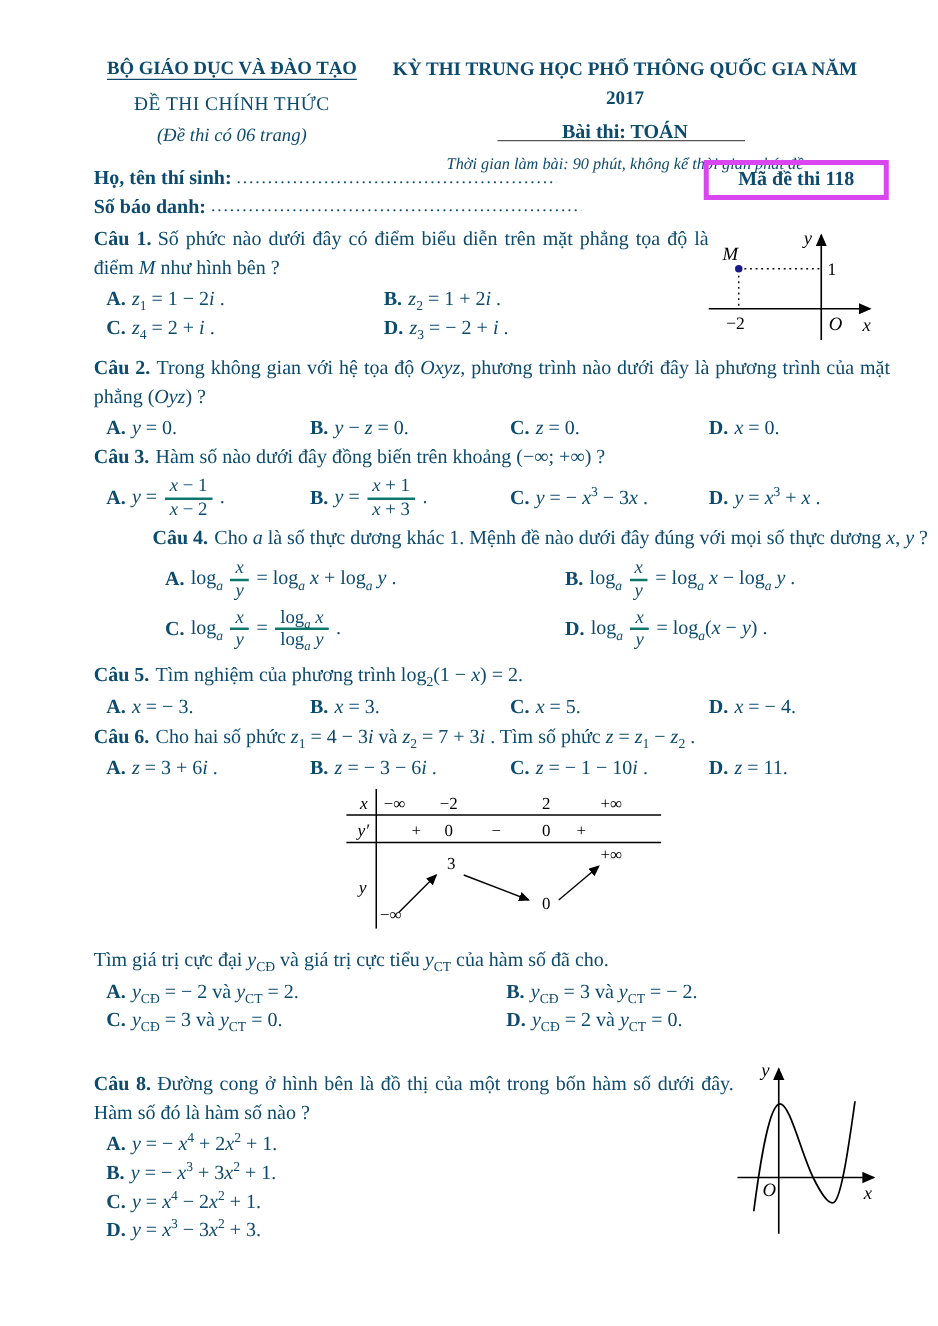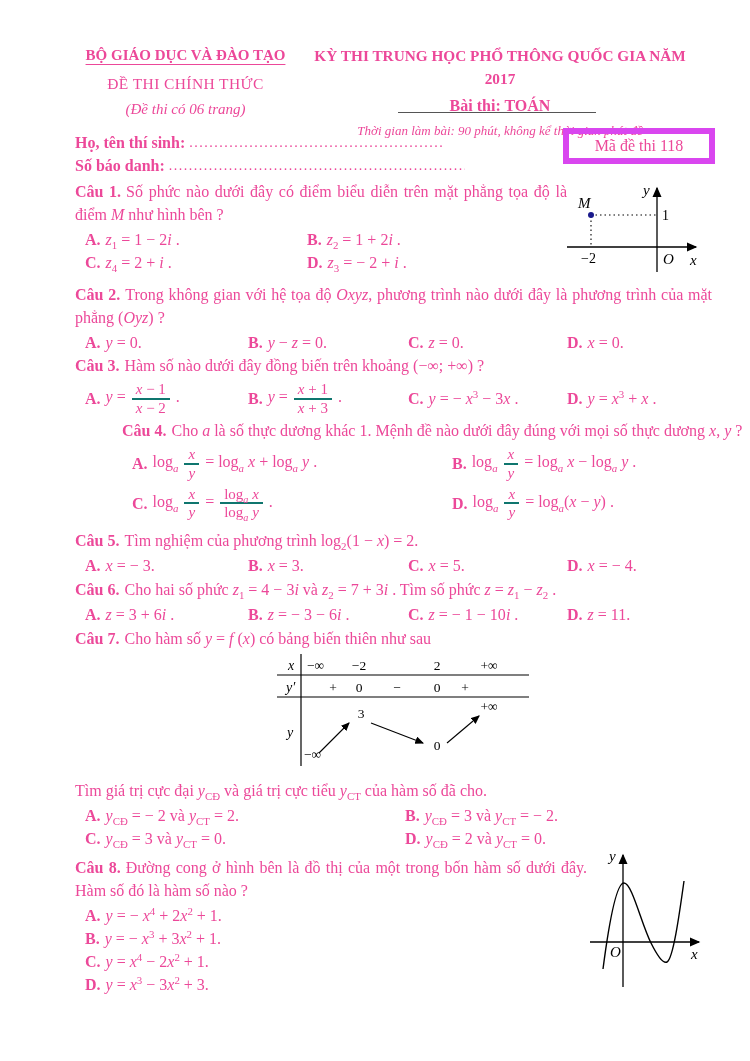--- a/index.html
+++ b/index.html
@@ -1,38 +1,38 @@
 <!DOCTYPE html>
 <html><head>
 <meta charset="utf-8">
 <style>
   html,body{margin:0;padding:0;background:#fff;}
-  .page{position:relative;width:750px;height:1002px;background:#fff;color:#ec4899;
+  .page{position:relative;width:750px;height:1002px;background:#fff;color:#0c4a6e;
         font-family:"Liberation Serif", serif;font-size:16px;line-height:23px;overflow:hidden;}
   b,.b{font-weight:bold;}
   i{font-style:italic;}
   sub{font-size:68%;line-height:0;}
   sup{font-size:68%;line-height:0;}
   
   .hdr-left{position:absolute;top:44px;left:68px;width:235px;text-align:center;}
   .hdr-left .org{font-weight:bold;font-size:15px;text-decoration:underline;text-underline-offset:4px;}
   .hdr-left .official{font-size:15.5px;margin-top:5px;letter-spacing:.4px;}
   .hdr-left .pages{font-style:italic;font-size:15px;margin-top:3px;}
   .hdr-right{position:absolute;top:44px;left:305px;width:390px;text-align:center;}
   .hdr-right .exam{font-weight:bold;font-size:15.3px;}
   .hdr-right .subject{font-weight:bold;font-size:16px;margin-top:4px;}
   .hdr-right .duration{font-style:italic;font-size:13px;margin-top:2px;}
   .hrule{position:absolute;top:112px;left:398px;width:198px;border-top:1.6px solid #555;}
   
   .cand{position:absolute;top:131px;left:75px;width:637px;}
   .cand .row{height:23px;white-space:nowrap;}
   .dots{display:inline-block;overflow:hidden;white-space:nowrap;vertical-align:bottom;letter-spacing:1.5px;font-size:14px;}
   .dots.w1{width:256px;} .dots.w2{width:296px;}
-  .code-box{position:absolute;top:-3px;left:488px;width:140px;height:24px;border:6px solid #d946ef;
-            text-align:center;font-weight:normal;line-height:24px;font-size:16px;}
+  .code-box{position:absolute;top:-3px;left:488px;width:140px;height:24px;border:4px solid #d946ef;
+            text-align:center;font-weight:bold;line-height:24px;font-size:16px;}
   
   .q{position:absolute;left:75px;width:637px;}
   .stem{margin:0;text-align:justify;}
   .qnum{font-weight:bold;margin-right:5px;}
   .opts{display:grid;padding-left:10px;margin-top:2px;}
   .cols2w{grid-template-columns:222px auto;}
   .cols4{grid-template-columns:163px 160px 159px auto;}
   .cols2{grid-template-columns:320px auto;}
   .cols1{grid-template-columns:auto;}
   .opt{display:flex;align-items:center;white-space:nowrap;}
@@ -220,21 +220,20 @@
           <span><i>z</i> = − 1 − 10<i>i</i> .</span>
         </div>
       <div class="opt">
           <span class="optL">D.</span>
           <span><i>z</i> = 11.</span>
         </div>
     </div>
   </div>
 
   <div class="q" style="top:627px;">
-    <p class="stem"><span class="qnum">Câu 7.</span><span>Cho hàm số <i>y</i> = <i>f</i> (<i>x</i>) có bảng biến thiên như sau</span></p>
     <div class="tbl-wrap">
       <svg width="252" height="112" viewBox="0 0 252 112">
         <line x1="24" y1="0" x2="24" y2="112" stroke="#000" stroke-width="1.2"></line>
         <line x1="0" y1="21" x2="252" y2="21" stroke="#000" stroke-width="1.2"></line>
         <line x1="0" y1="43" x2="252" y2="43" stroke="#000" stroke-width="1.2"></line>
         <text x="11" y="16" font-size="14" font-style="italic">x</text>
         <text x="9" y="38" font-size="14" font-style="italic">y′</text>
         <text x="10" y="83" font-size="14" font-style="italic">y</text>
         <text x="30" y="16" font-size="13.5">−∞</text>
         <text x="82" y="16" font-size="13.5" text-anchor="middle">−2</text>

